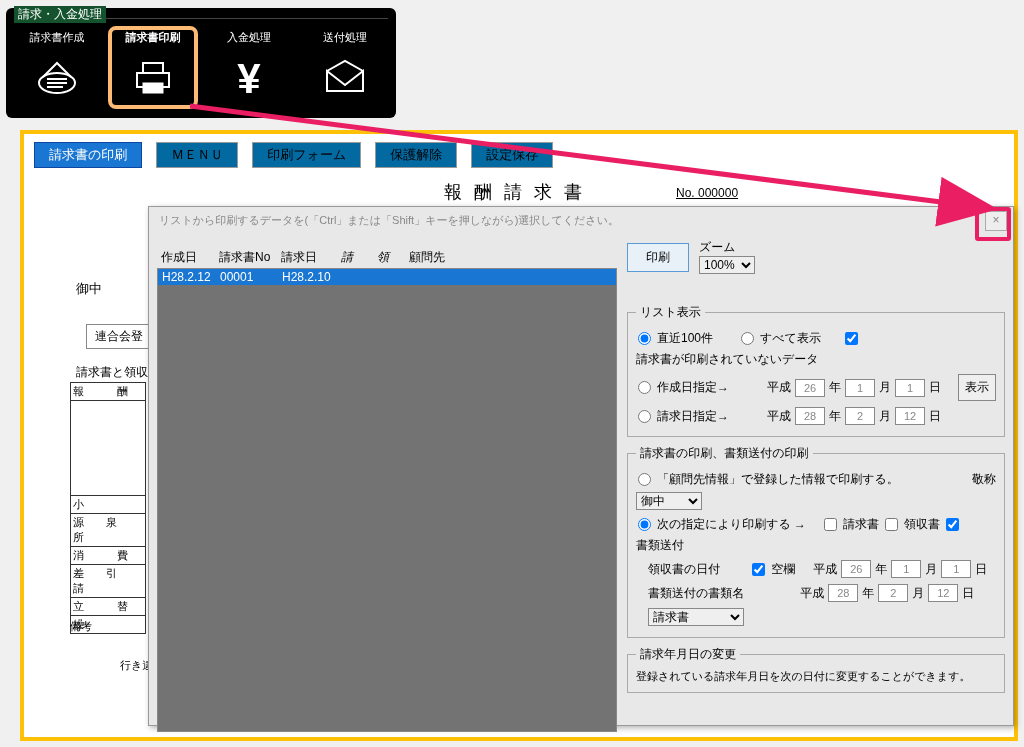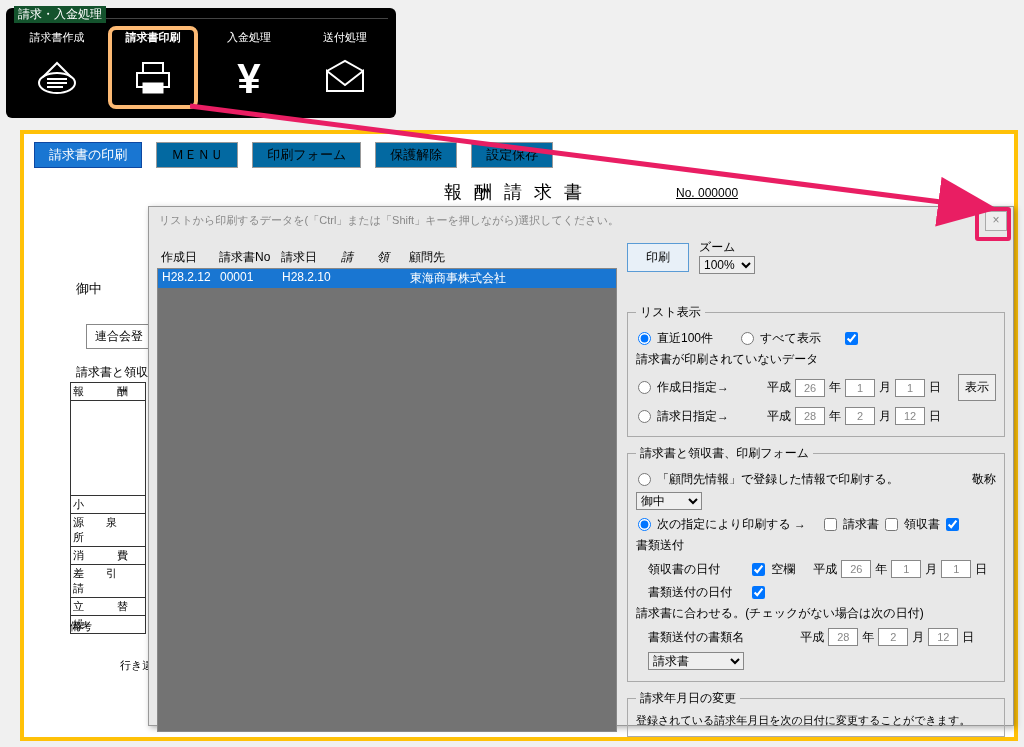--- a/index.html
+++ b/index.html
@@ -397,21 +397,20 @@
         <span class="lh-3">請求日</span>
         <span class="lh-4">請　　領</span>
         <span class="lh-5">顧問先</span>
       </div>
       <div class="list-body">
         <div class="list-row">
           <span class="lh-1">H28.2.12</span>
           <span class="lh-2">00001</span>
           <span class="lh-3">H28.2.10</span>
           <span class="lh-4"></span>
-          <span class="lh-5">東海商事株式会社</span>
         </div>
       </div>
     </div>
 
     <div class="right-pane">
       <button class="print-btn">印刷</button>
       <span class="zoom-wrap">
         <span>ズーム</span><br>
         <select class="zoom-sel"><option>100%</option></select>
       </span>
@@ -449,21 +448,21 @@
           <span class="dbox">28</span>
             <span>年</span>
           <span class="dbox">2</span>
             <span>月</span>
           <span class="dbox">12</span>
             <span>日</span>
         </div>
       </fieldset>
 
       <fieldset>
-        <legend>請求書と領収書、印刷フォーム</legend>
+        <legend>請求書の印刷、書類送付の印刷</legend>
         <div class="fs-row">
           <input type="radio" class="rdio" style="">
             <span>「顧問先情報」で登録した情報で印刷する。</span>
           <span style="margin-left:auto;">敬称</span>
           <select class="sel" style="width:66px;"><option>御中</option></select>
         </div>
         <div class="fs-row">
           <input type="radio" class="rdio" checked="" style="">
             <span>次の指定により印刷する →</span>
           <span style="width:8px;"></span>
@@ -478,27 +477,20 @@
           <span style="width:8px;"></span><span>領収書の日付</span>
           <span style="width:22px;"></span>
           <input type="checkbox" class="chk" checked="" style=""><span>空欄</span>
           <span style="width:10px;"></span>
           <span>平成</span>
           <span class="dbox">26</span>年
           <span class="dbox">1</span>月
           <span class="dbox">1</span>日
         </div>
         <div class="fs-row">
-          <span style="width:8px;"></span>
-            <span>書類送付の日付</span>
-          <span style="width:10px;"></span>
-          <input type="checkbox" class="chk" checked="" style="">
-            <span>請求書に合わせる。(チェックがない場合は次の日付)</span>
-        </div>
-        <div class="fs-row">
           <span style="width:8px;"></span><span>書類送付の書類名</span>
           <span style="width:48px;"></span>
           <span>平成</span>
           <span class="dbox">28</span>年
           <span class="dbox">2</span>月
           <span class="dbox">12</span>日
         </div>
         <div class="fs-row">
           <span style="width:8px;"></span>
           <select class="sel" style="width:96px;"><option>請求書</option></select>

